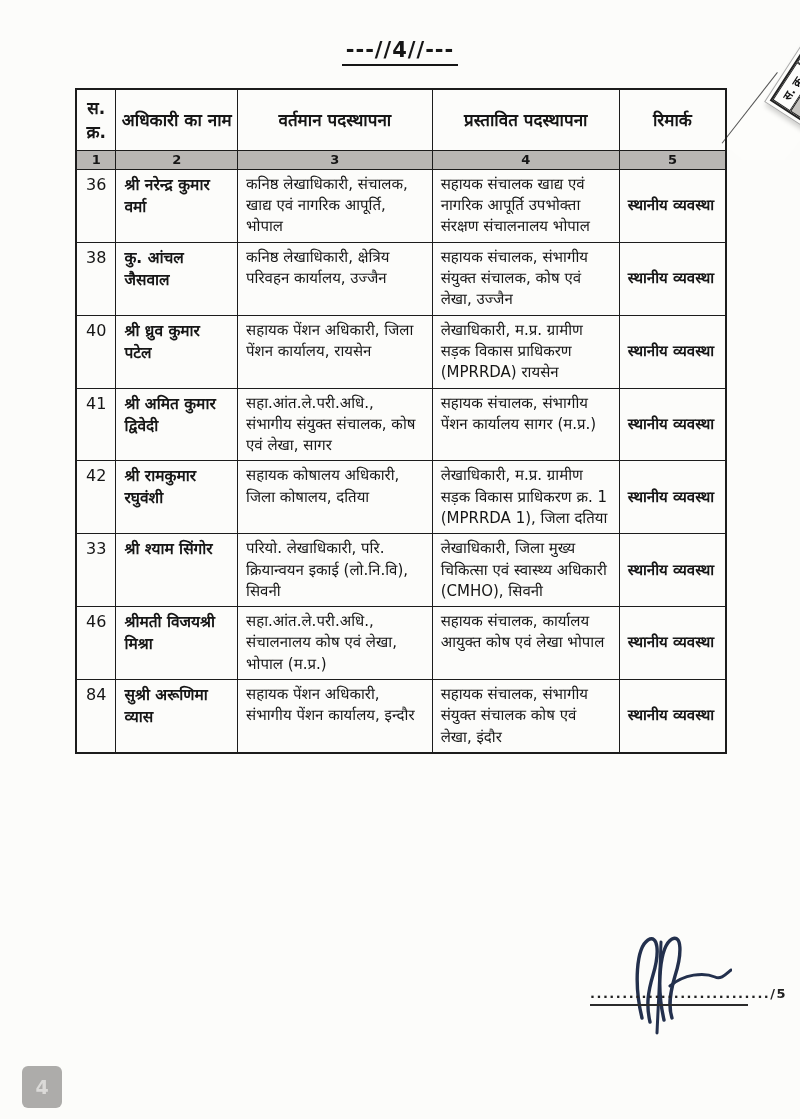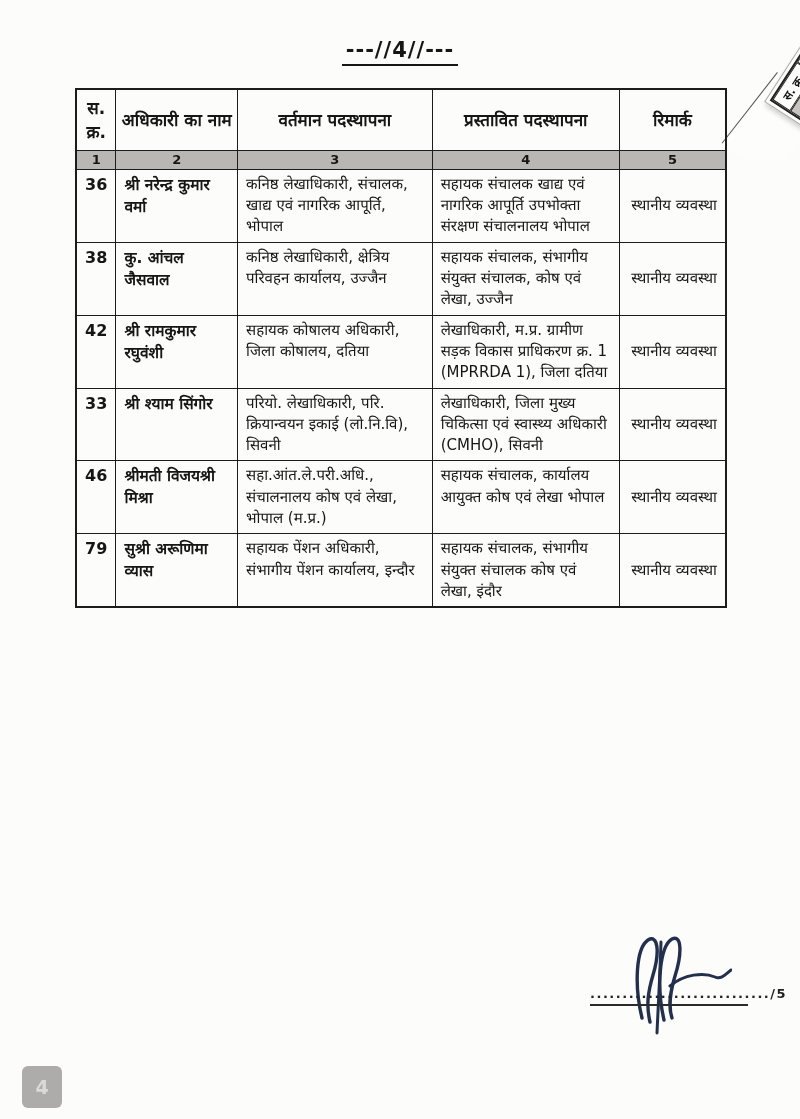--- a/index.html
+++ b/index.html
@@ -22,25 +22,25 @@
     position:absolute; top:88px; left:75px; width:652px;
     border-collapse:collapse; border:2.5px solid #1c1c1c;
     font-size:15px; line-height:1.42; font-weight:500;
   }
   table.doc th, table.doc td { border:1.8px solid #1c1c1c; padding:4px 8px; vertical-align:top; }
   table.doc thead th { font-size:17px; font-weight:700; text-align:center; padding:6px 4px; vertical-align:middle; }
   tr.numrow td {
     background:#b9b7b4; text-align:center; font-weight:700; font-size:13px;
     padding:1px 2px; line-height:1.2;
   }
-  .c-sno  { width:40px;  text-align:center; font-size:16px; font-weight:700; }
+  .c-sno  { width:40px;  text-align:center; font-size:16px; font-weight:400; }
   .c-name { width:122px; font-weight:700; font-size:15.5px; padding-right:4px; }
   .c-cur  { width:195px; }
   .c-prop { width:188px; }
-  .c-rem  { width:107px; text-align:right; vertical-align:middle !important; font-weight:400; font-size:15px; }
+  .c-rem  { width:107px; text-align:left; vertical-align:middle !important; font-weight:700; font-size:15px; }
 
   
   .fragment-clip { position:absolute; top:0; right:0; width:120px; height:160px; overflow:hidden; }
   .fragment-rotor {
     position:absolute; top:44px; right:-70px; transform:rotate(-57deg);
     background:#fdfdfb; border:1px solid #aaa; box-shadow:-3px 3px 5px rgba(0,0,0,.18); padding:3px 3px 24px;
   }
   .mini-table { border:2px solid #222; }
   .mini-row { display:flex; }
   .mini-cell {
@@ -118,20 +118,34 @@
         <td class="c-rem">स्थानीय व्यवस्था</td>
       </tr>
       <tr>
         <td class="c-sno">38</td>
         <td class="c-name">कु. आंचल जैसवाल</td>
         <td class="c-cur">कनिष्ठ लेखाधिकारी, क्षेत्रिय परिवहन कार्यालय, उज्जैन</td>
         <td class="c-prop">सहायक संचालक, संभागीय संयुक्त संचालक, कोष एवं लेखा, उज्जैन</td>
         <td class="c-rem">स्थानीय व्यवस्था</td>
       </tr>
       <tr>
+        <td class="c-sno">40</td>
+        <td class="c-name">श्री ध्रुव कुमार पटेल</td>
+        <td class="c-cur">सहायक पेंशन अधिकारी, जिला पेंशन कार्यालय, रायसेन</td>
+        <td class="c-prop">लेखाधिकारी, म.प्र. ग्रामीण सड़क विकास प्राधिकरण (MPRRDA) रायसेन</td>
+        <td class="c-rem">स्थानीय व्यवस्था</td>
+      </tr>
+      <tr>
+        <td class="c-sno">41</td>
+        <td class="c-name">श्री अमित कुमार द्विवेदी</td>
+        <td class="c-cur">सहा.आंत.ले.परी.अधि., संभागीय संयुक्त संचालक, कोष एवं लेखा, सागर</td>
+        <td class="c-prop">सहायक संचालक, संभागीय पेंशन कार्यालय सागर (म.प्र.)</td>
+        <td class="c-rem">स्थानीय व्यवस्था</td>
+      </tr>
+      <tr>
         <td class="c-sno">42</td>
         <td class="c-name">श्री रामकुमार रघुवंशी</td>
         <td class="c-cur">सहायक कोषालय अधिकारी, जिला कोषालय, दतिया</td>
         <td class="c-prop">लेखाधिकारी, म.प्र. ग्रामीण सड़क विकास प्राधिकरण क्र. 1 (MPRRDA 1), जिला दतिया</td>
         <td class="c-rem">स्थानीय व्यवस्था</td>
       </tr>
       <tr>
         <td class="c-sno">33</td>
         <td class="c-name">श्री श्याम सिंगोर</td>
         <td class="c-cur">परियो. लेखाधिकारी, परि. क्रियान्वयन इकाई (लो.नि.वि), सिवनी</td>
@@ -139,21 +153,21 @@
         <td class="c-rem">स्थानीय व्यवस्था</td>
       </tr>
       <tr>
         <td class="c-sno">46</td>
         <td class="c-name">श्रीमती विजयश्री मिश्रा</td>
         <td class="c-cur">सहा.आंत.ले.परी.अधि., संचालनालय कोष एवं लेखा, भोपाल (म.प्र.)</td>
         <td class="c-prop">सहायक संचालक, कार्यालय आयुक्त कोष एवं लेखा भोपाल</td>
         <td class="c-rem">स्थानीय व्यवस्था</td>
       </tr>
       <tr>
-        <td class="c-sno">79</td>
+        <td class="c-sno">84</td>
         <td class="c-name">सुश्री अरूणिमा व्यास</td>
         <td class="c-cur">सहायक पेंशन अधिकारी, संभागीय पेंशन कार्यालय, इन्दौर</td>
         <td class="c-prop">सहायक संचालक, संभागीय संयुक्त संचालक कोष एवं लेखा, इंदौर</td>
         <td class="c-rem">स्थानीय व्यवस्था</td>
       </tr>
     </tbody>
   </table>
 
   <svg class="sig-svg" viewBox="0 0 120 105" fill="none">
     <path d="M30,88 C22,55 24,18 36,10 C46,4 48,22 41,45 C36,62 34,75 38,92" stroke="#23304d" stroke-width="3.4" stroke-linecap="round"></path>

